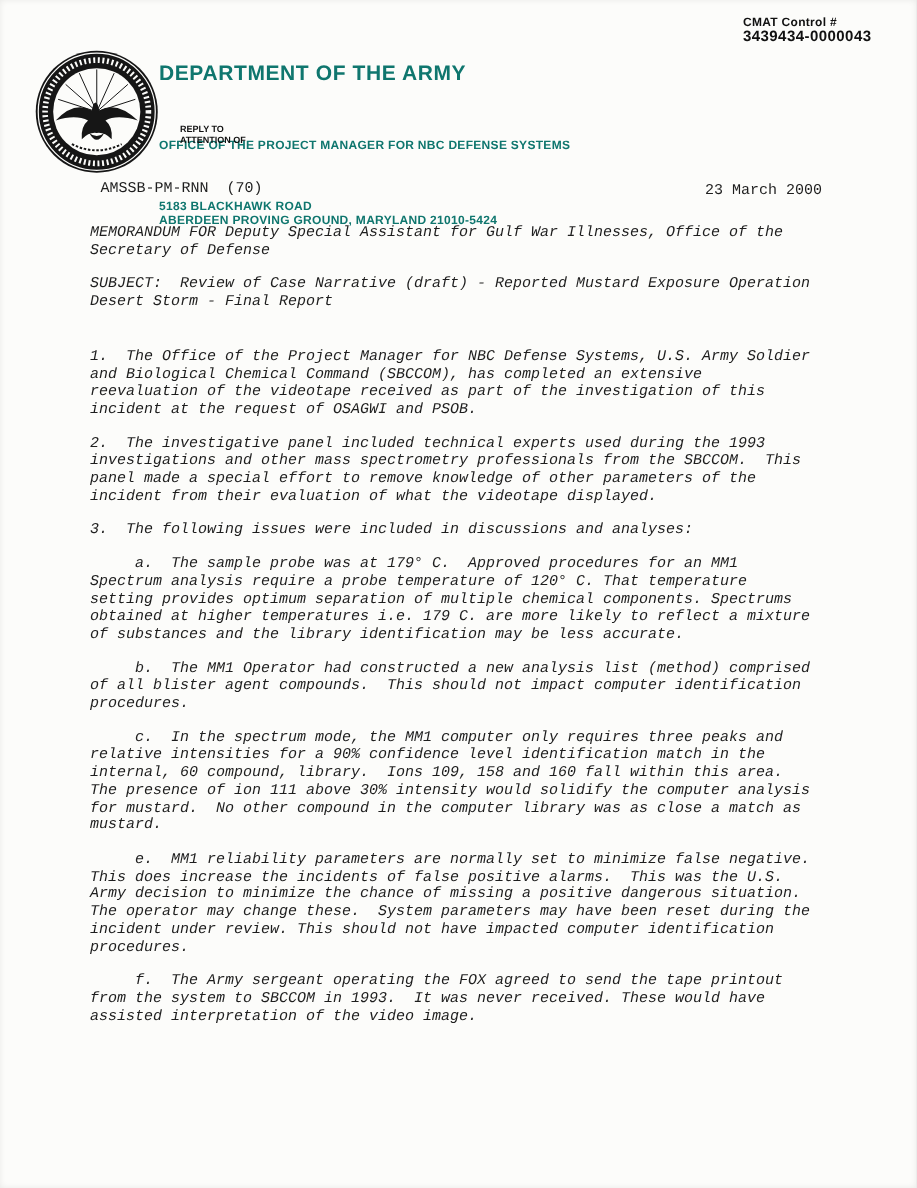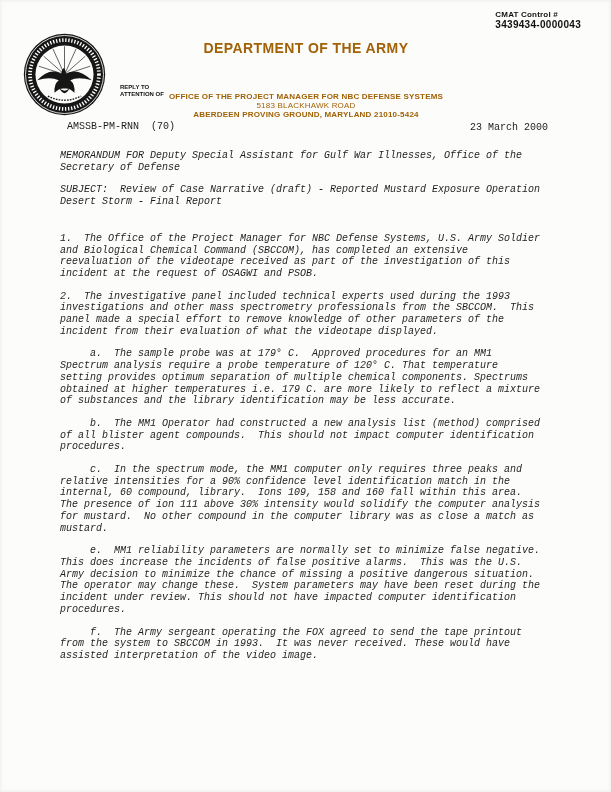--- a/index.html
+++ b/index.html
@@ -32,27 +32,27 @@
     left: 23px;
     width: 83px;
     height: 83px;
   }
 
   .letterhead {
     position: absolute;
     top: 40px;
     left: 106px;
     width: 400px;
-    text-align: center;
+    text-align: left;
     font-family: "Liberation Sans", sans-serif;
-    color: #a16207;
+    color: #0f766e;
   }
   .lh-dept   { font-size: 14px; font-weight: 700; letter-spacing: .4px; margin-bottom: 2px; }
   .lh-office { font-size: 8px;  font-weight: 700; letter-spacing: .2px; margin-top: 36px; }
-  .lh-street { font-size: 8px;  font-weight: 400; letter-spacing: .2px; }
+  .lh-street { font-size: 8px;  font-weight: 700; letter-spacing: .2px; margin-top: 32px; }
   .lh-city   { font-size: 8px;  font-weight: 700; letter-spacing: .2px; }
 
   .reply-to {
     position: absolute;
     top: 84px;
     left: 120px;
     font-family: "Liberation Sans", sans-serif;
     font-size: 6px;
     font-weight: 700;
     line-height: 7px;
@@ -145,20 +145,21 @@
     <p class="gap-after">SUBJECT:  Review of Case Narrative (draft) - Reported Mustard Exposure Operation
 Desert Storm - Final Report</p>
     <p>1.  The Office of the Project Manager for NBC Defense Systems, U.S. Army Soldier
 and Biological Chemical Command (SBCCOM), has completed an extensive
 reevaluation of the videotape received as part of the investigation of this
 incident at the request of OSAGWI and PSOB.</p>
     <p>2.  The investigative panel included technical experts used during the 1993
 investigations and other mass spectrometry professionals from the SBCCOM.  This
 panel made a special effort to remove knowledge of other parameters of the
 incident from their evaluation of what the videotape displayed.</p>
+    <p>3.  The following issues were included in discussions and analyses:</p>
     <p>     a.  The sample probe was at 179° C.  Approved procedures for an MM1
 Spectrum analysis require a probe temperature of 120° C. That temperature
 setting provides optimum separation of multiple chemical components. Spectrums
 obtained at higher temperatures i.e. 179 C. are more likely to reflect a mixture
 of substances and the library identification may be less accurate.</p>
     <p>     b.  The MM1 Operator had constructed a new analysis list (method) comprised
 of all blister agent compounds.  This should not impact computer identification
 procedures.</p>
     <p>     c.  In the spectrum mode, the MM1 computer only requires three peaks and
 relative intensities for a 90% confidence level identification match in the

